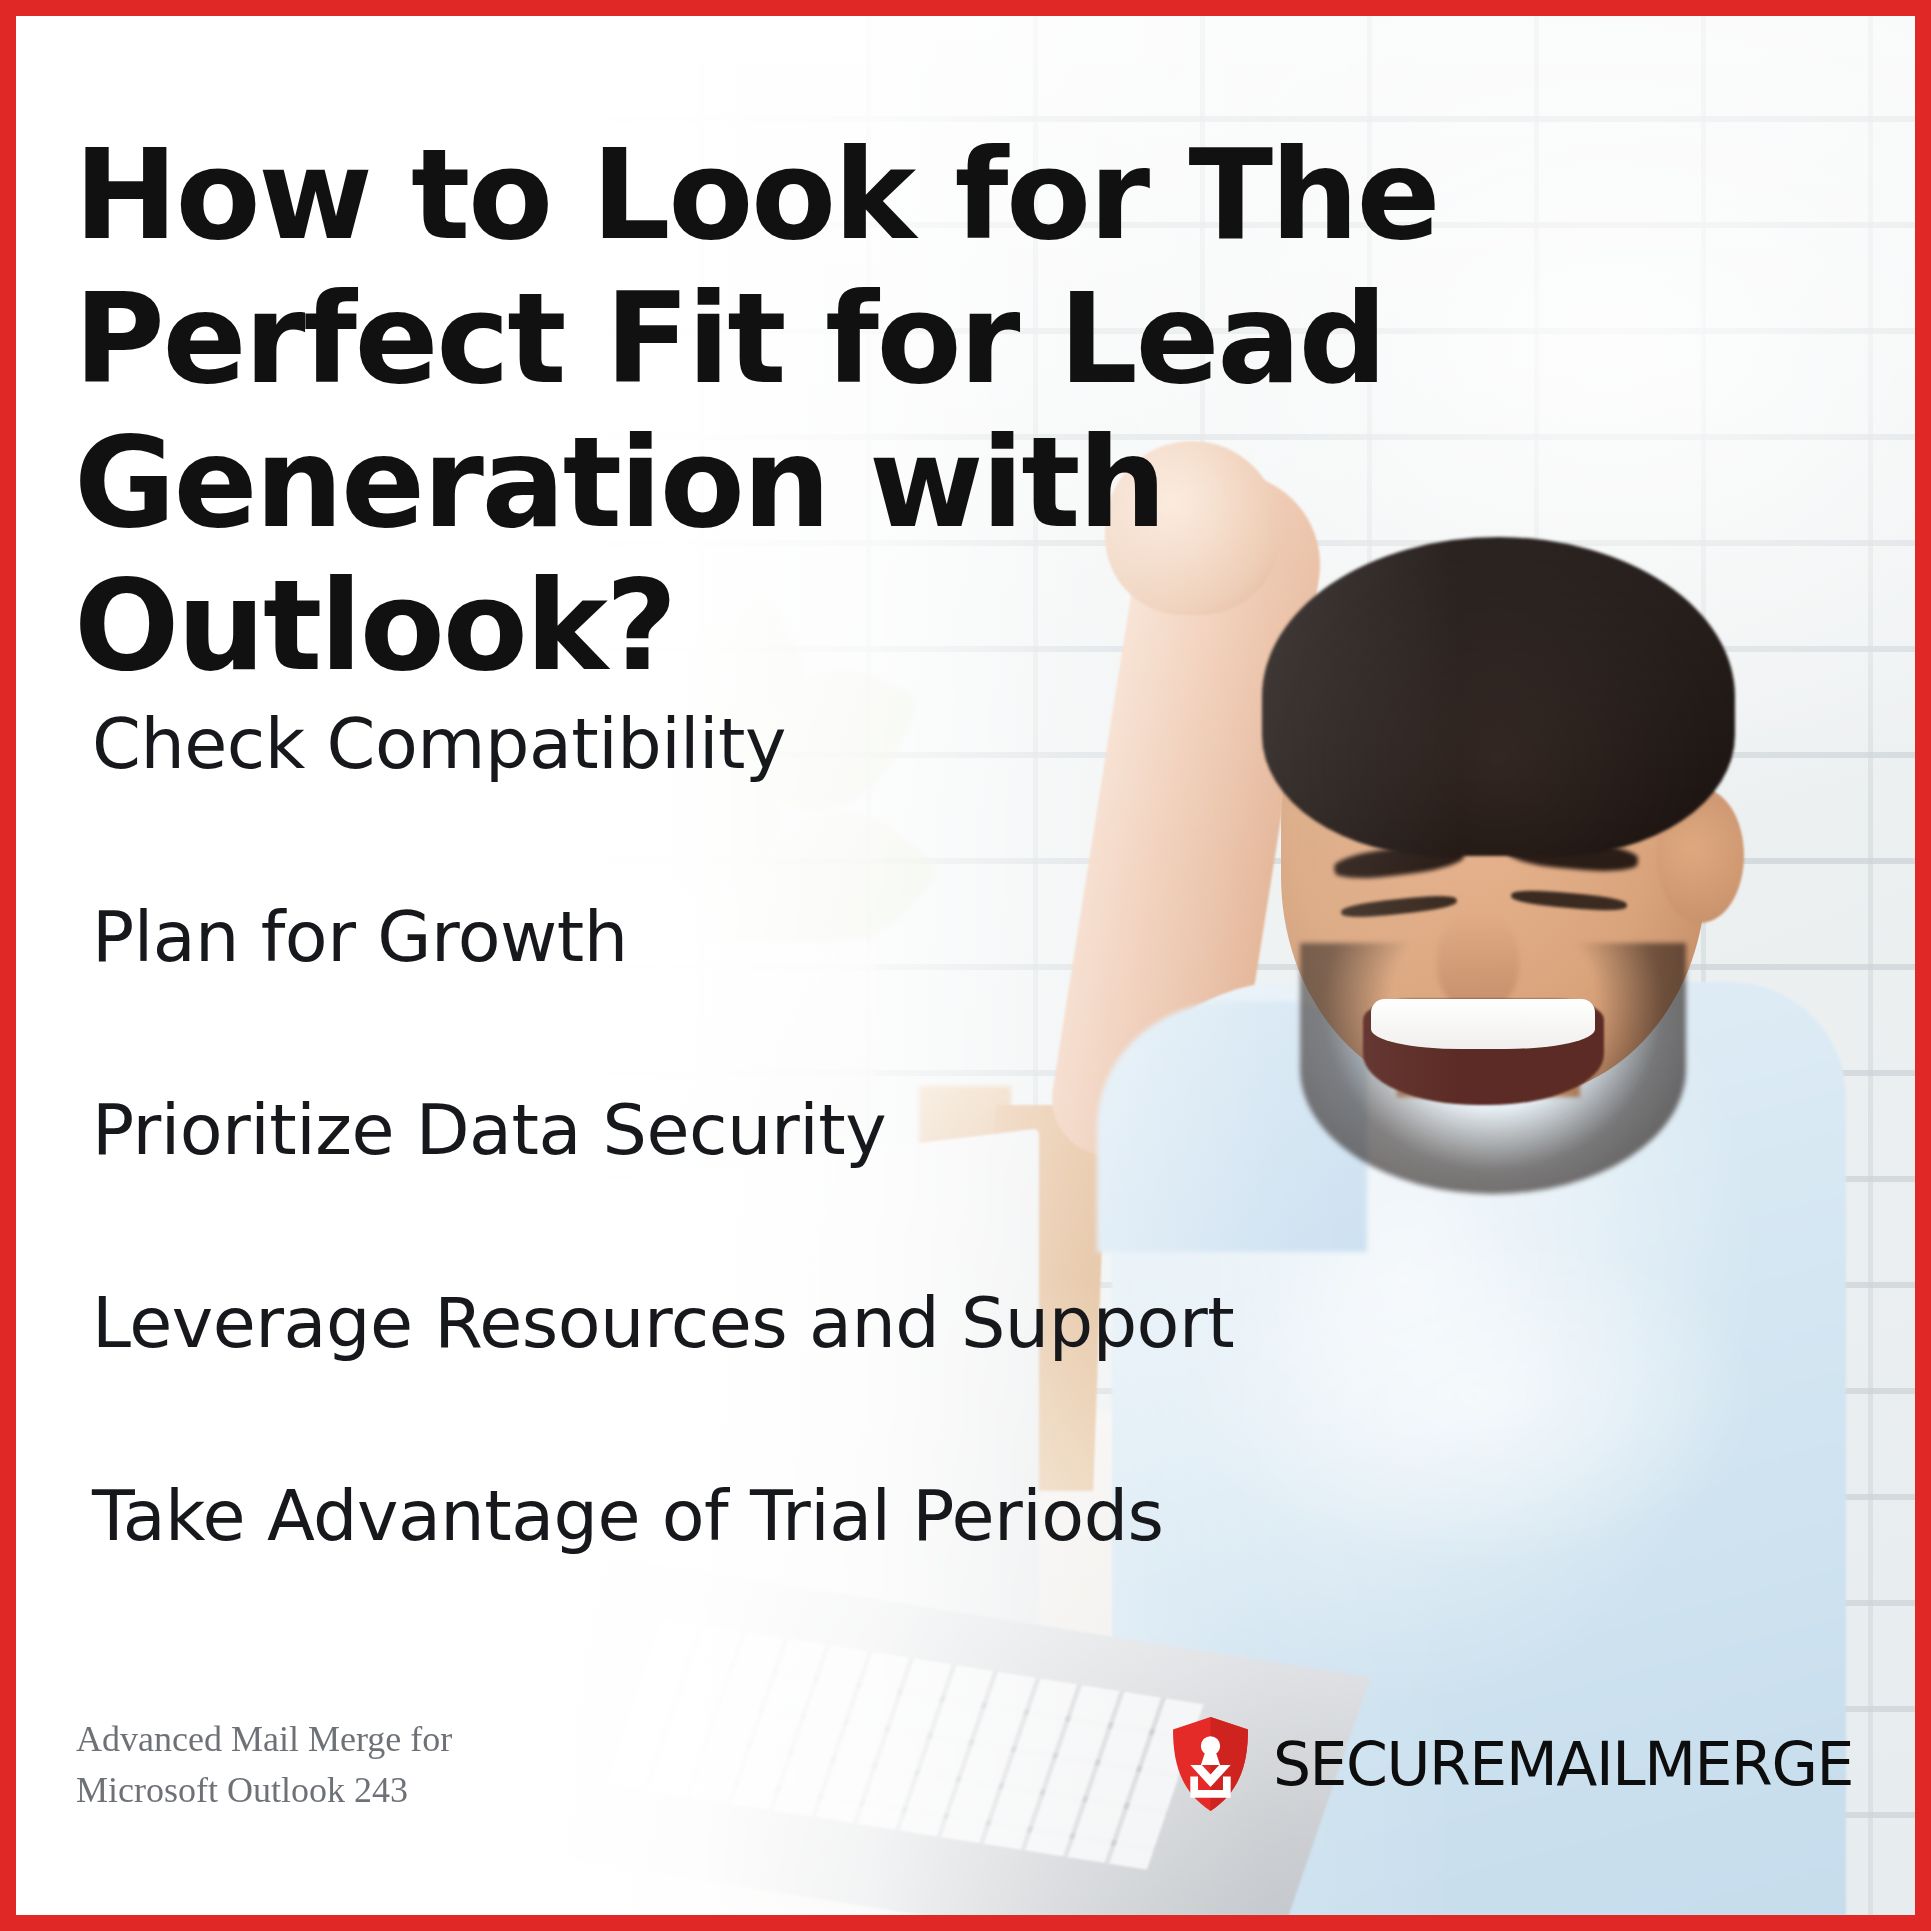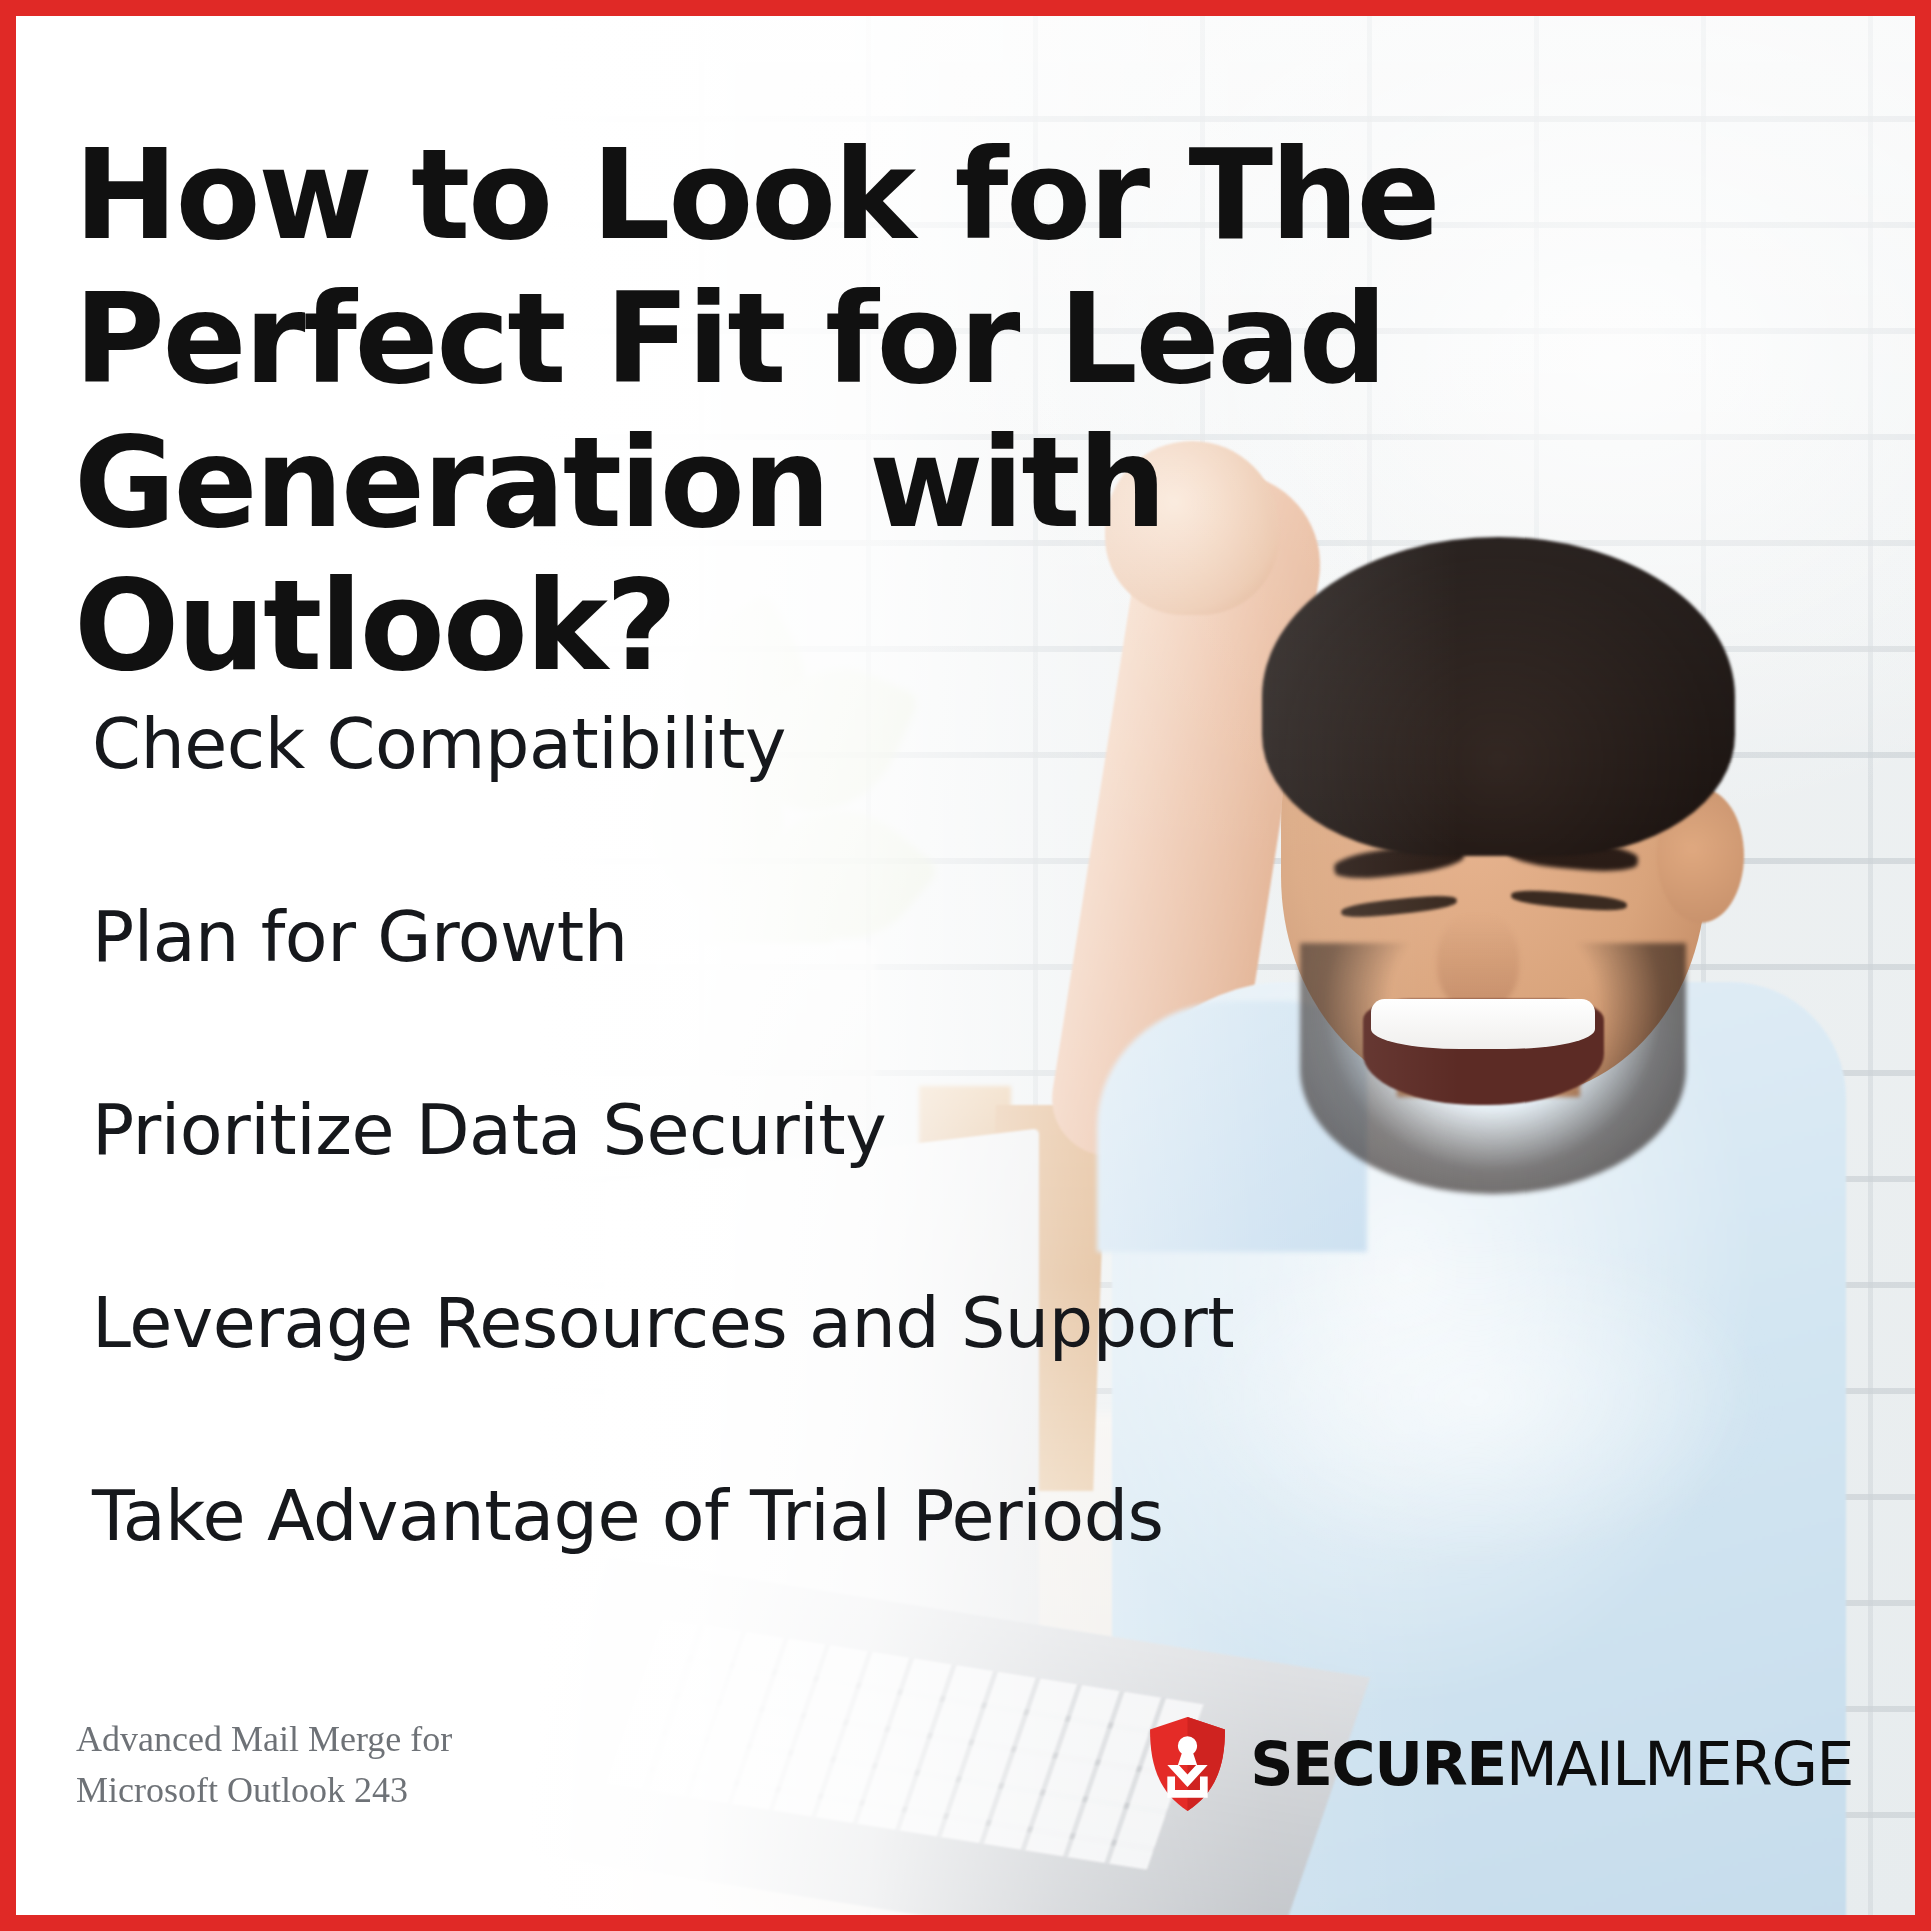--- a/index.html
+++ b/index.html
@@ -335,21 +335,21 @@
   }
   #shield-icon { width: 83px; height: 98px; display: block; }
   #wordmark {
     font-family: "DejaVu Sans", sans-serif;
     font-size: 60px;
     letter-spacing: -1.4px;
     color: #0d0d0d;
     white-space: nowrap;
     line-height: 1;
   }
-  #wordmark .b { font-weight: 700; }
+  #wordmark .b { font-weight: 400; }
   #wordmark .n { font-weight: 400; }
 </style>
 </head>
 <body>
 
 <div id="poster">
   <div id="canvas">
 
     <div id="photo">
       <div class="wall"></div>

